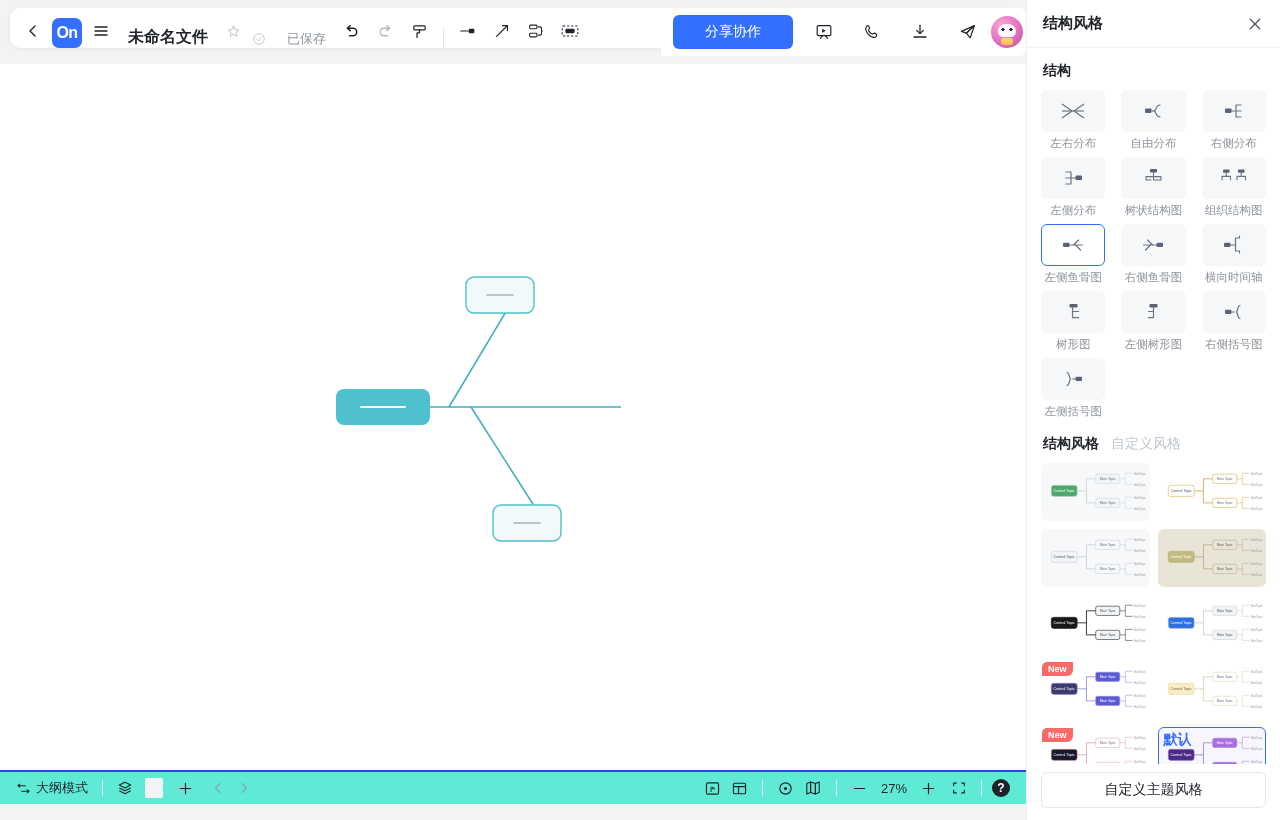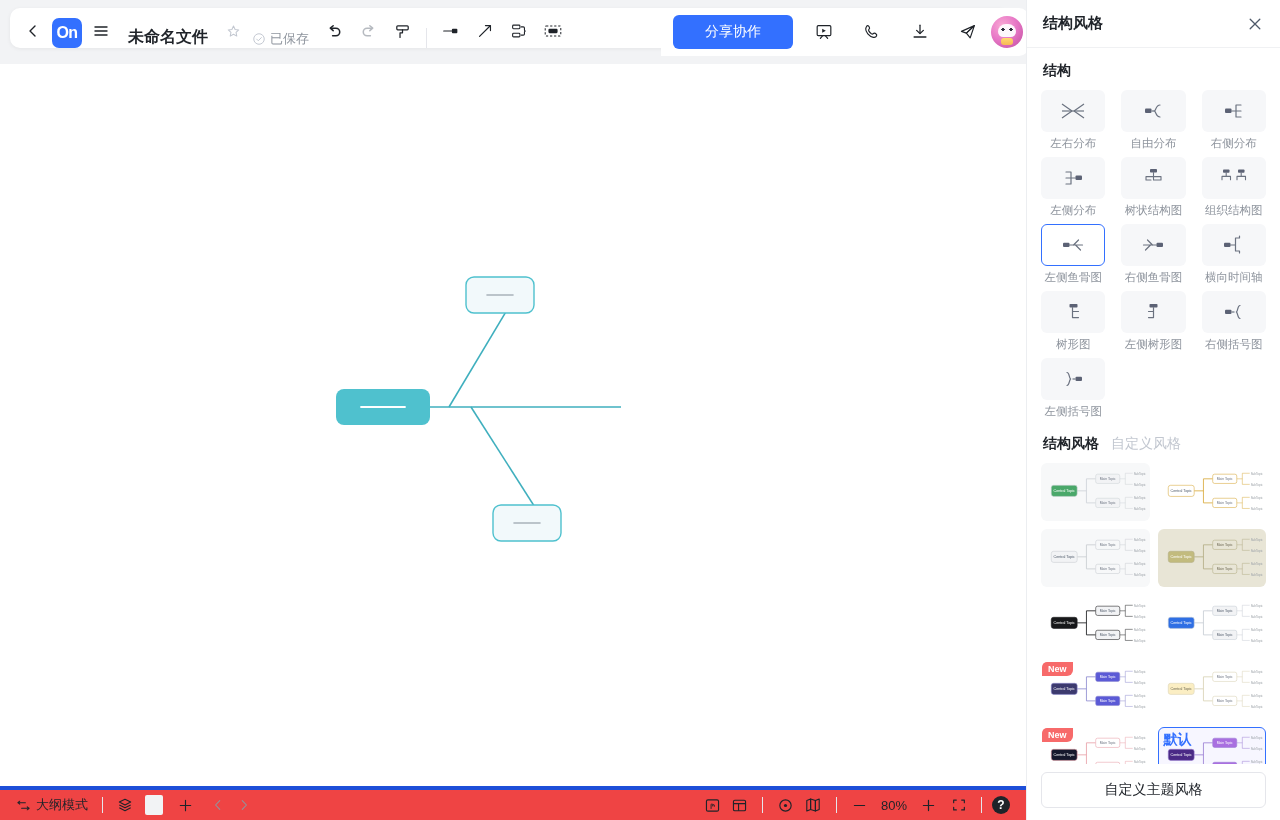--- a/index.html
+++ b/index.html
@@ -28,21 +28,21 @@
     width: 30px; height: 30px; border-radius: 7px; background: #3370ff;
     color: #fff; font-size: 16px; font-weight: bold;
     display: flex; align-items: center; justify-content: center;
     flex: none; margin: 0 2px; letter-spacing: -0.5px; cursor: pointer;
   }
   .doc-title {
     font-size: 16px; font-weight: bold; color: #1f2329;
     margin: 0 8px 0 10px; white-space: nowrap; cursor: text;
   }
   .saved {
-    display: flex; align-items: center; gap: 4px;
+    display: flex; align-items: center; gap: 21px;
     font-size: 13px; color: #8f959e; margin-left: 2px; white-space: nowrap;
   }
   .tb-sep { width: 1px; height: 20px; background: #e5e6eb; margin: 0 7px; flex: none; }
   .share-wrap {
     position: absolute; left: 651px; top: 0; height: 48px;
     display: flex; align-items: center; padding-left: 12px; padding-right: 6px;
     background: #fff; border-radius: 0 10px 10px 0;
   }
   .share-btn {
     background: #3370ff; color: #fff; font-size: 14px;
@@ -98,24 +98,24 @@
     width: 38px; height: 38px; border-radius: 8px;
     display: flex; align-items: center; justify-content: center;
     color: #4e5969; cursor: pointer;
   }
   .st-item.active { background: #eef0f3; color: #1f2329; }
   .st-item.dim { color: #c2c7d0; }
   .st-divider { width: 30px; height: 1px; background: #e8eaed; margin: 5px 0; }
 
   
   .bottombar {
-    position: absolute; left: 0; bottom: 0; right: 254px; height: 34px;
-    background: #ef4444; display: flex; align-items: center;
+    position: absolute; left: 0; bottom: 16px; right: 254px; height: 34px;
+    background: #5eead4; display: flex; align-items: center;
     font-size: 13px; color: #1f2329;
-    border-top: 4px solid #1d4ed8;
+    border-top: 2px solid #1d4ed8;
   }
   .bb-left { display: flex; align-items: center; gap: 2px; padding-left: 12px; }
   .bb-right { display: flex; align-items: center; gap: 2px; margin-left: auto; padding-right: 16px; }
   .bb-btn {
     height: 24px; min-width: 24px; padding: 0 4px; border-radius: 4px;
     display: flex; align-items: center; justify-content: center;
     color: #1f2329; cursor: pointer;
   }
   .bb-txt { font-size: 13px; color: #1f2329; white-space: nowrap; }
   .bb-sep { width: 1px; height: 16px; background: #e5e6eb; margin: 0 8px; }
@@ -436,21 +436,21 @@
           <path d="M6.6 3l4.8 1.6V15L6.6 13.5V3z" stroke="#1f2329" stroke-width="1.1" stroke-linejoin="round"></path>
           <path d="M11.4 4.6L15.2 3v10.5L11.4 15V4.6z" stroke="#1f2329" stroke-width="1.1" stroke-linejoin="round"></path>
         </svg>
       </div>
       <div class="bb-sep"></div>
       <div class="bb-btn">
         <svg width="17" height="17" viewBox="0 0 18 18" fill="none">
           <path d="M3.6 9h10.8" stroke="#1f2329" stroke-width="1.3" stroke-linecap="round"></path>
         </svg>
       </div>
-      <div class="zoom-val">80%</div>
+      <div class="zoom-val">27%</div>
       <div class="bb-btn">
         <svg width="17" height="17" viewBox="0 0 18 18" fill="none">
           <path d="M9 3.6v10.8M3.6 9h10.8" stroke="#1f2329" stroke-width="1.3" stroke-linecap="round"></path>
         </svg>
       </div>
       <div class="bb-btn" style="margin-left:4px">
         <svg width="16" height="16" viewBox="0 0 18 18" fill="none">
           <path d="M3 6.5V3.5h3M15 6.5V3.5h-3M3 11.5v3h3M15 11.5v3h-3" stroke="#1f2329" stroke-width="1.3" stroke-linecap="round" stroke-linejoin="round"></path>
         </svg>
       </div>

